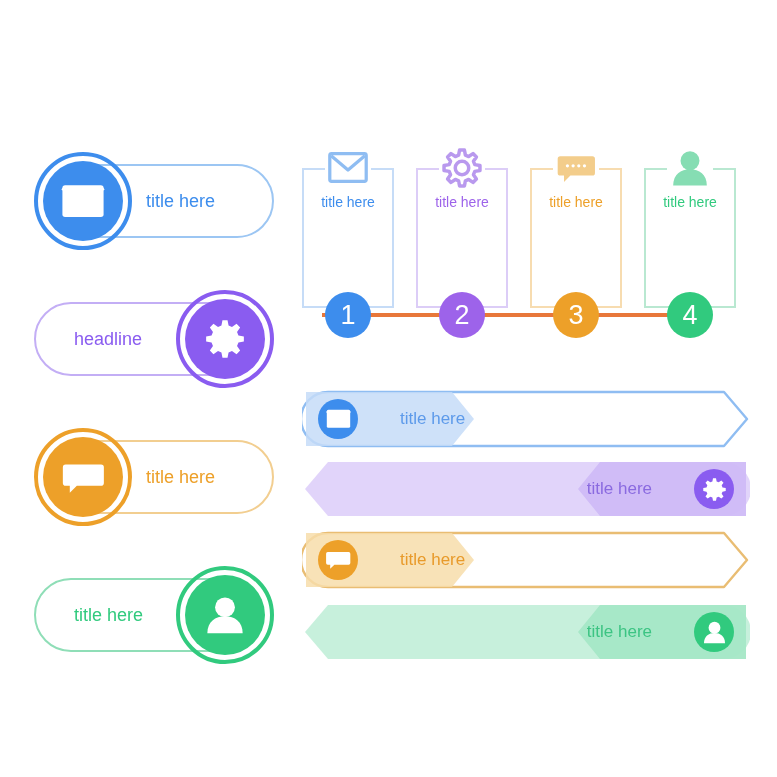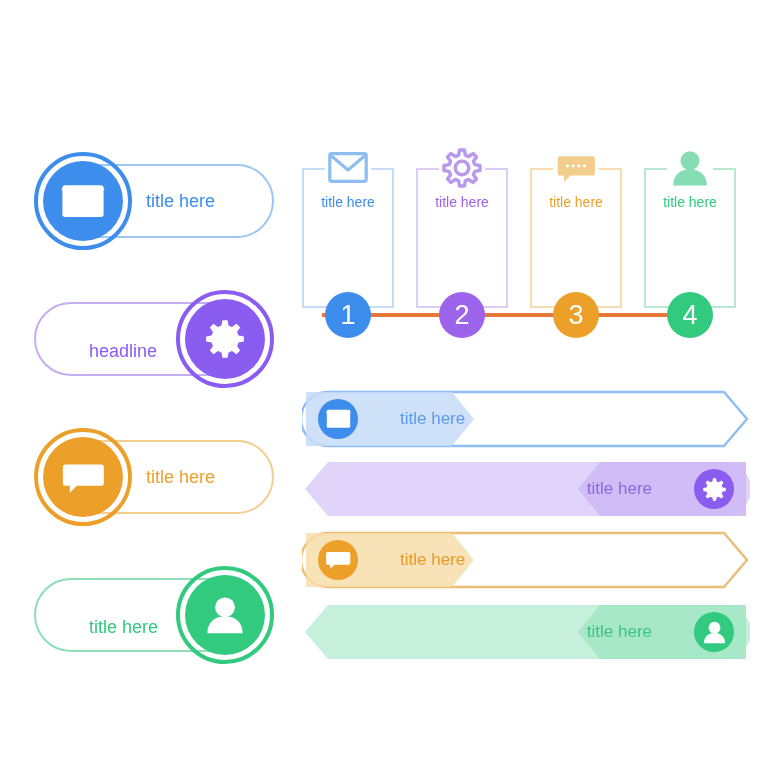--- a/index.html
+++ b/index.html
@@ -34,21 +34,21 @@
     display:flex;align-items:center;justify-content:center;
   }
   .pill-badge svg{position:relative;z-index:3;}
 
   
   .pill-row.icon-left .pill-badge{left:0;}
   .pill-row.icon-left .pill-label{left:112px;}
   .pill-row.icon-left .pill-body{left:10px;width:230px;}
   
   .pill-row.icon-right .pill-badge{right:0;}
-  .pill-row.icon-right .pill-label{left:55px;margin-top:12px;}
+  .pill-row.icon-right .pill-label{left:40px;}
   .pill-row.icon-right .pill-body{left:0;width:230px;}
 
   
   .card{position:absolute;width:92px;}
   .card .frame{
     position:absolute;left:0;top:22px;width:92px;height:140px;
     box-sizing:border-box;
   }
   .card .frame .seg{position:absolute;background:currentColor;}
   .card .cicon{

